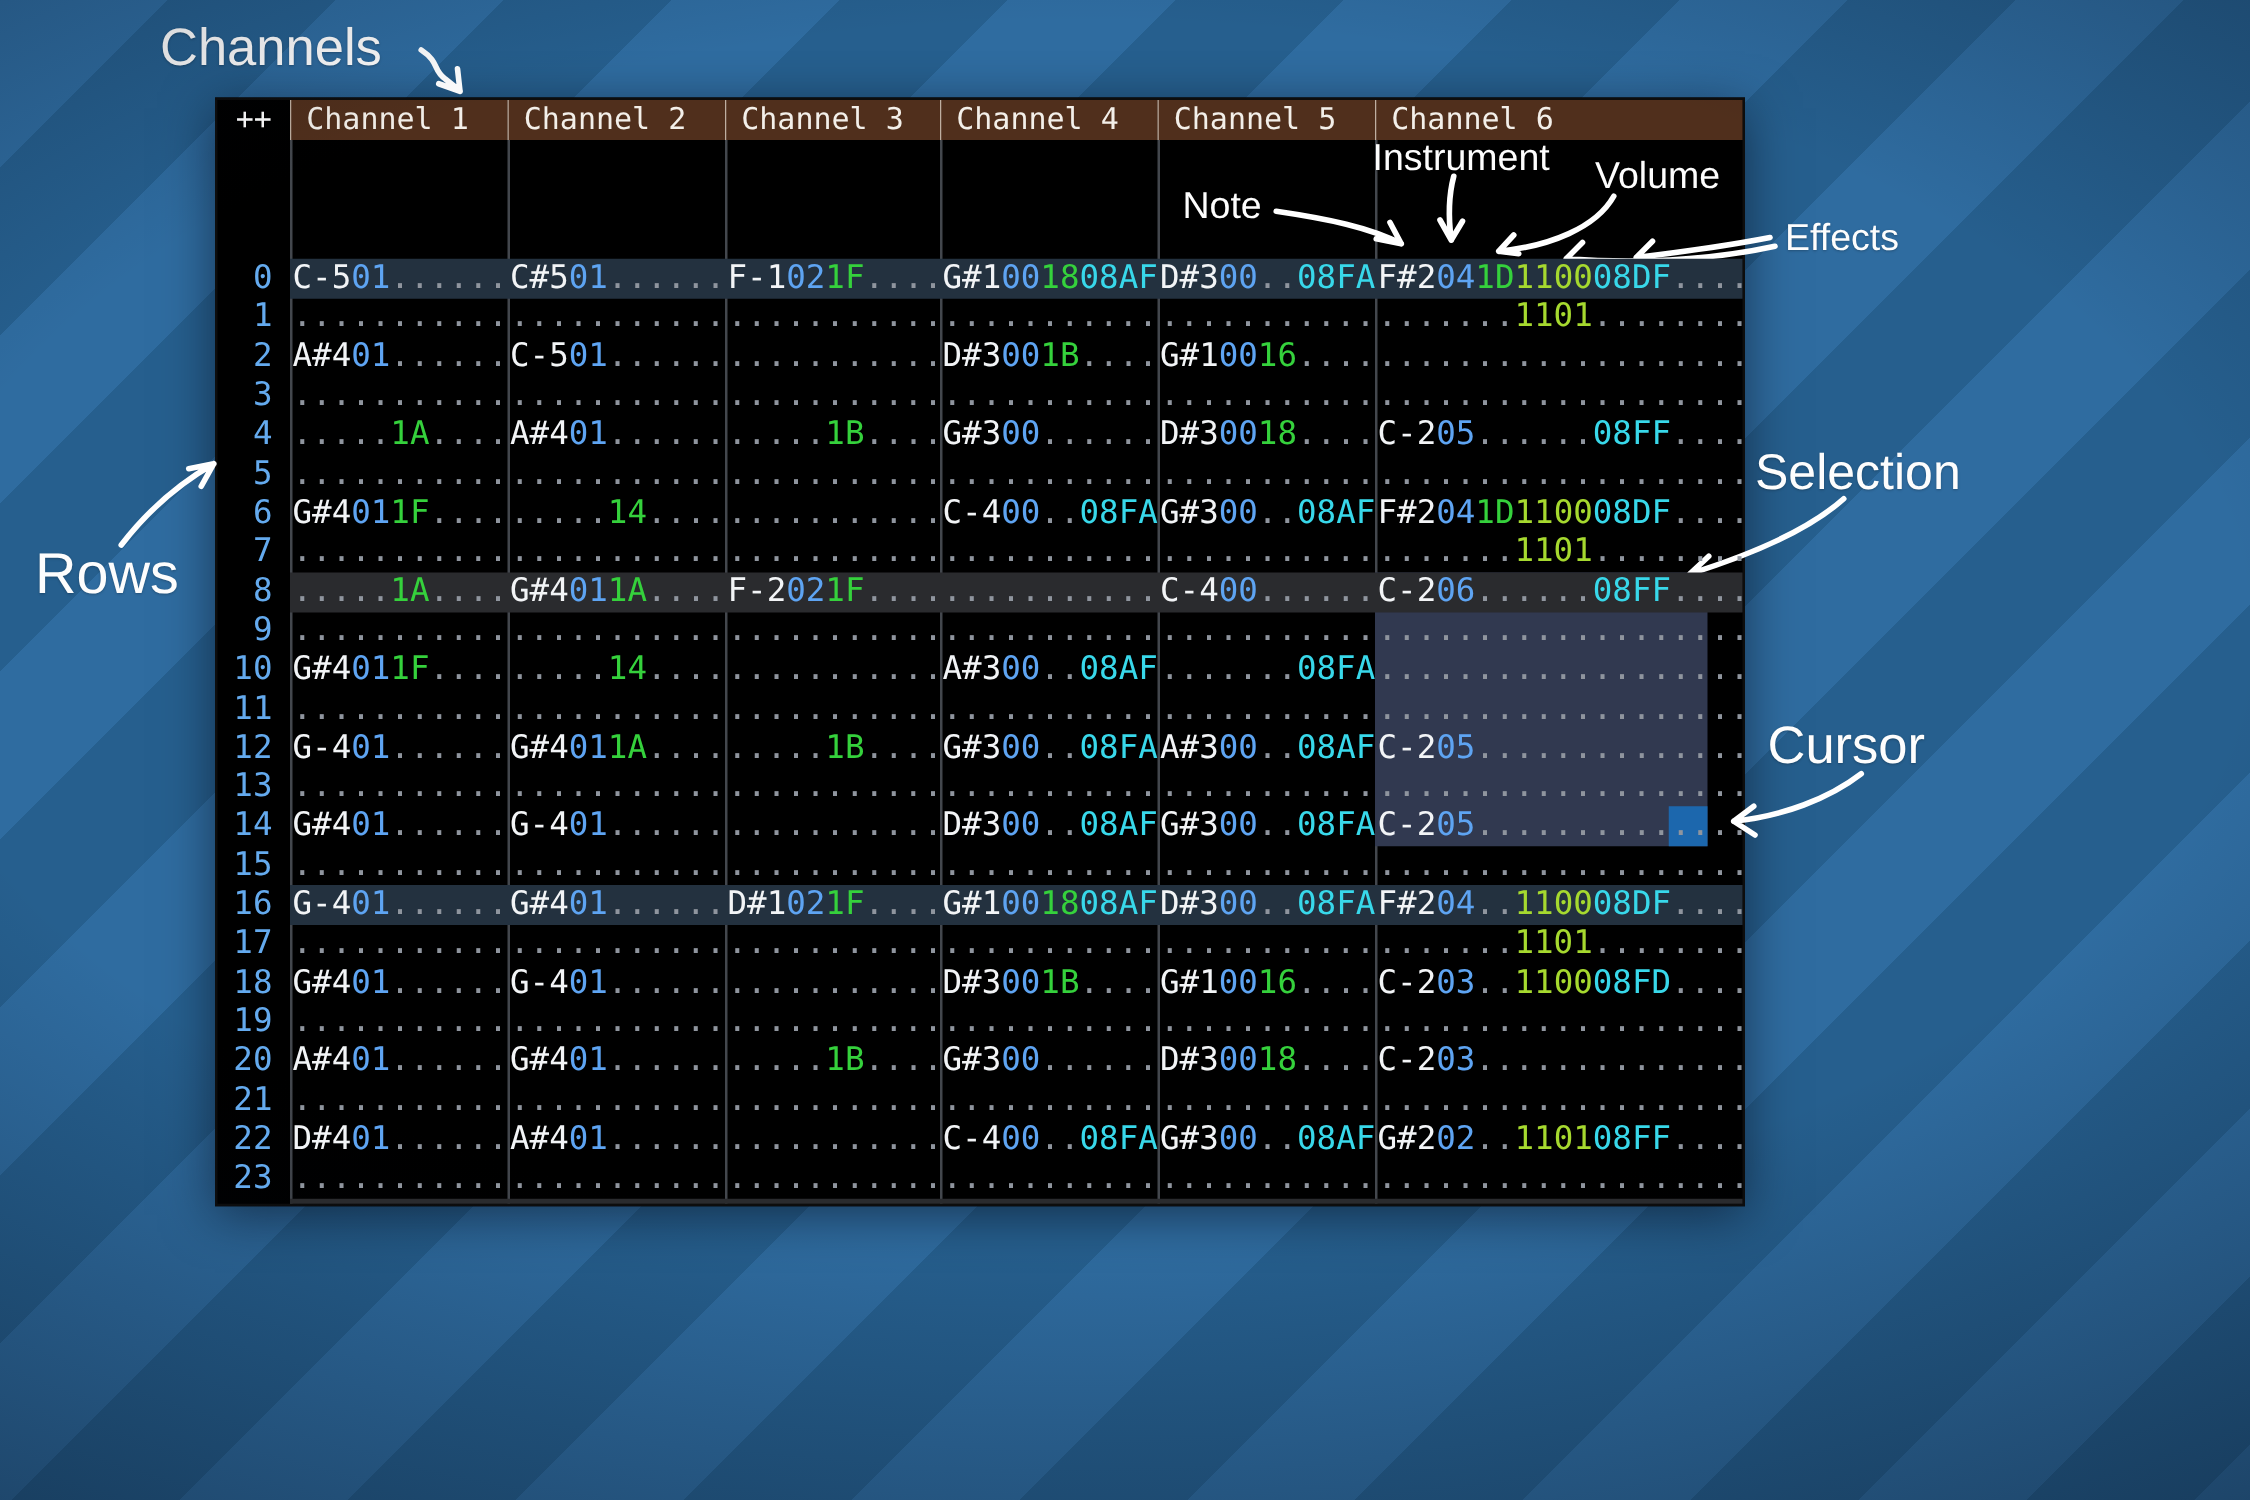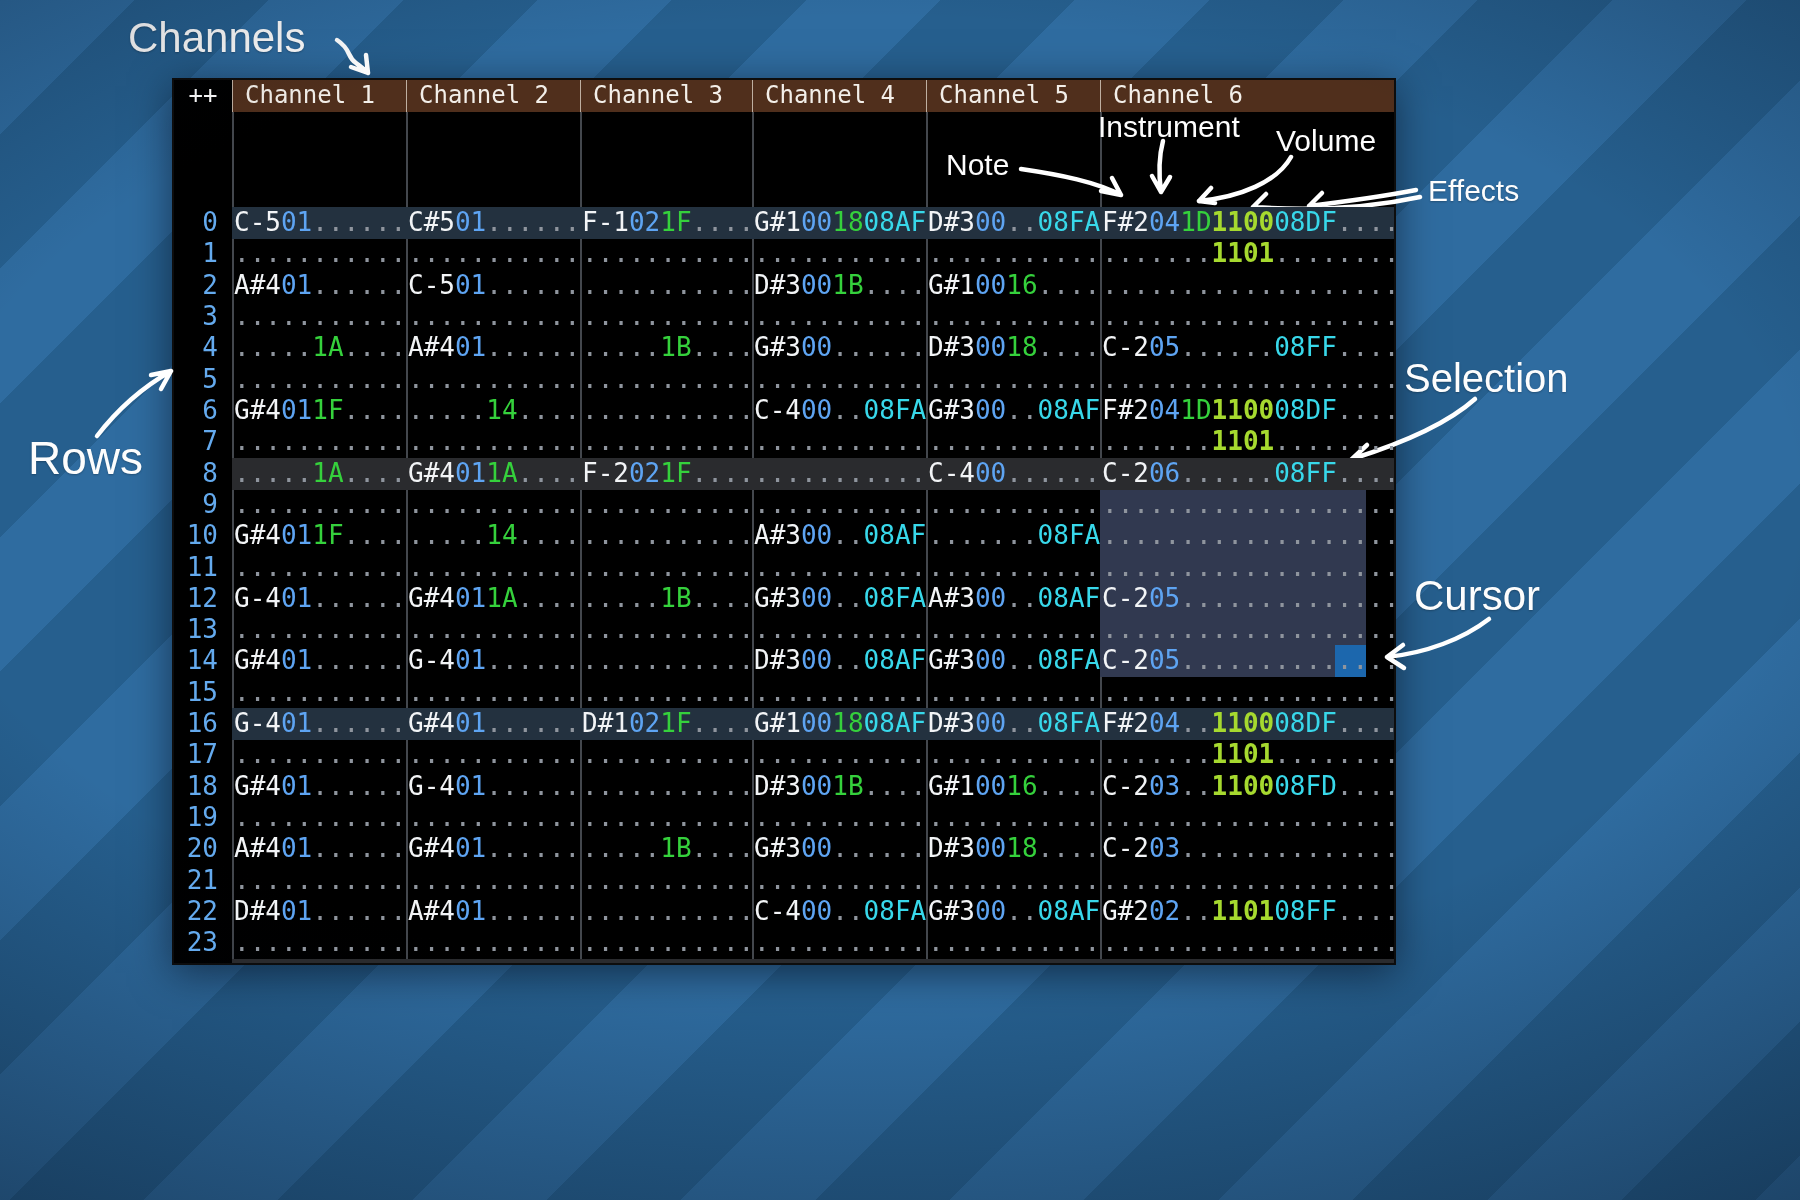--- a/index.html
+++ b/index.html
@@ -19,21 +19,21 @@
   .prow{position:absolute;left:0;width:1224px;height:32px;line-height:31.32px;font-size:26px;white-space:pre;}
   .prow .hlbar{position:absolute;left:58px;right:2px;top:0;bottom:0;}
   .hl-maj{background:var(--row-major);}
   .hl-min{background:var(--row-minor);}
   .rnum{position:absolute;left:0;top:0;width:44px;text-align:right;color:var(--row-number);}
   .pcell{position:absolute;top:0;}
   .f-note{color:var(--note);}
   .f-inst{color:var(--instrument);}
   .f-vol{color:var(--volume);}
   .f-fx08{color:var(--effect-08);}
-  .f-fx11{color:var(--effect-11);font-weight:bold;}
+  .f-fx11{color:var(--effect-11);}
   .f-dot{color:var(--dots);}
   .selection-rect{position:absolute;background:var(--selection);}
   .cursor-rect{position:absolute;background:var(--cursor);}
   .textlayer{position:relative;z-index:2;}
   .ann{position:absolute;color:#fdfdfd;font-family:"Liberation Sans",sans-serif;font-weight:500;
     text-shadow:0 1px 2px rgba(0,0,0,.25);white-space:nowrap;}
   #ann-channels{left:128px;top:14px;font-size:42px;}
   #ann-note{left:946px;top:148px;font-size:30px;}
   #ann-instrument{left:1098px;top:110px;font-size:30px;}
   #ann-volume{left:1276px;top:124px;font-size:30px;}

